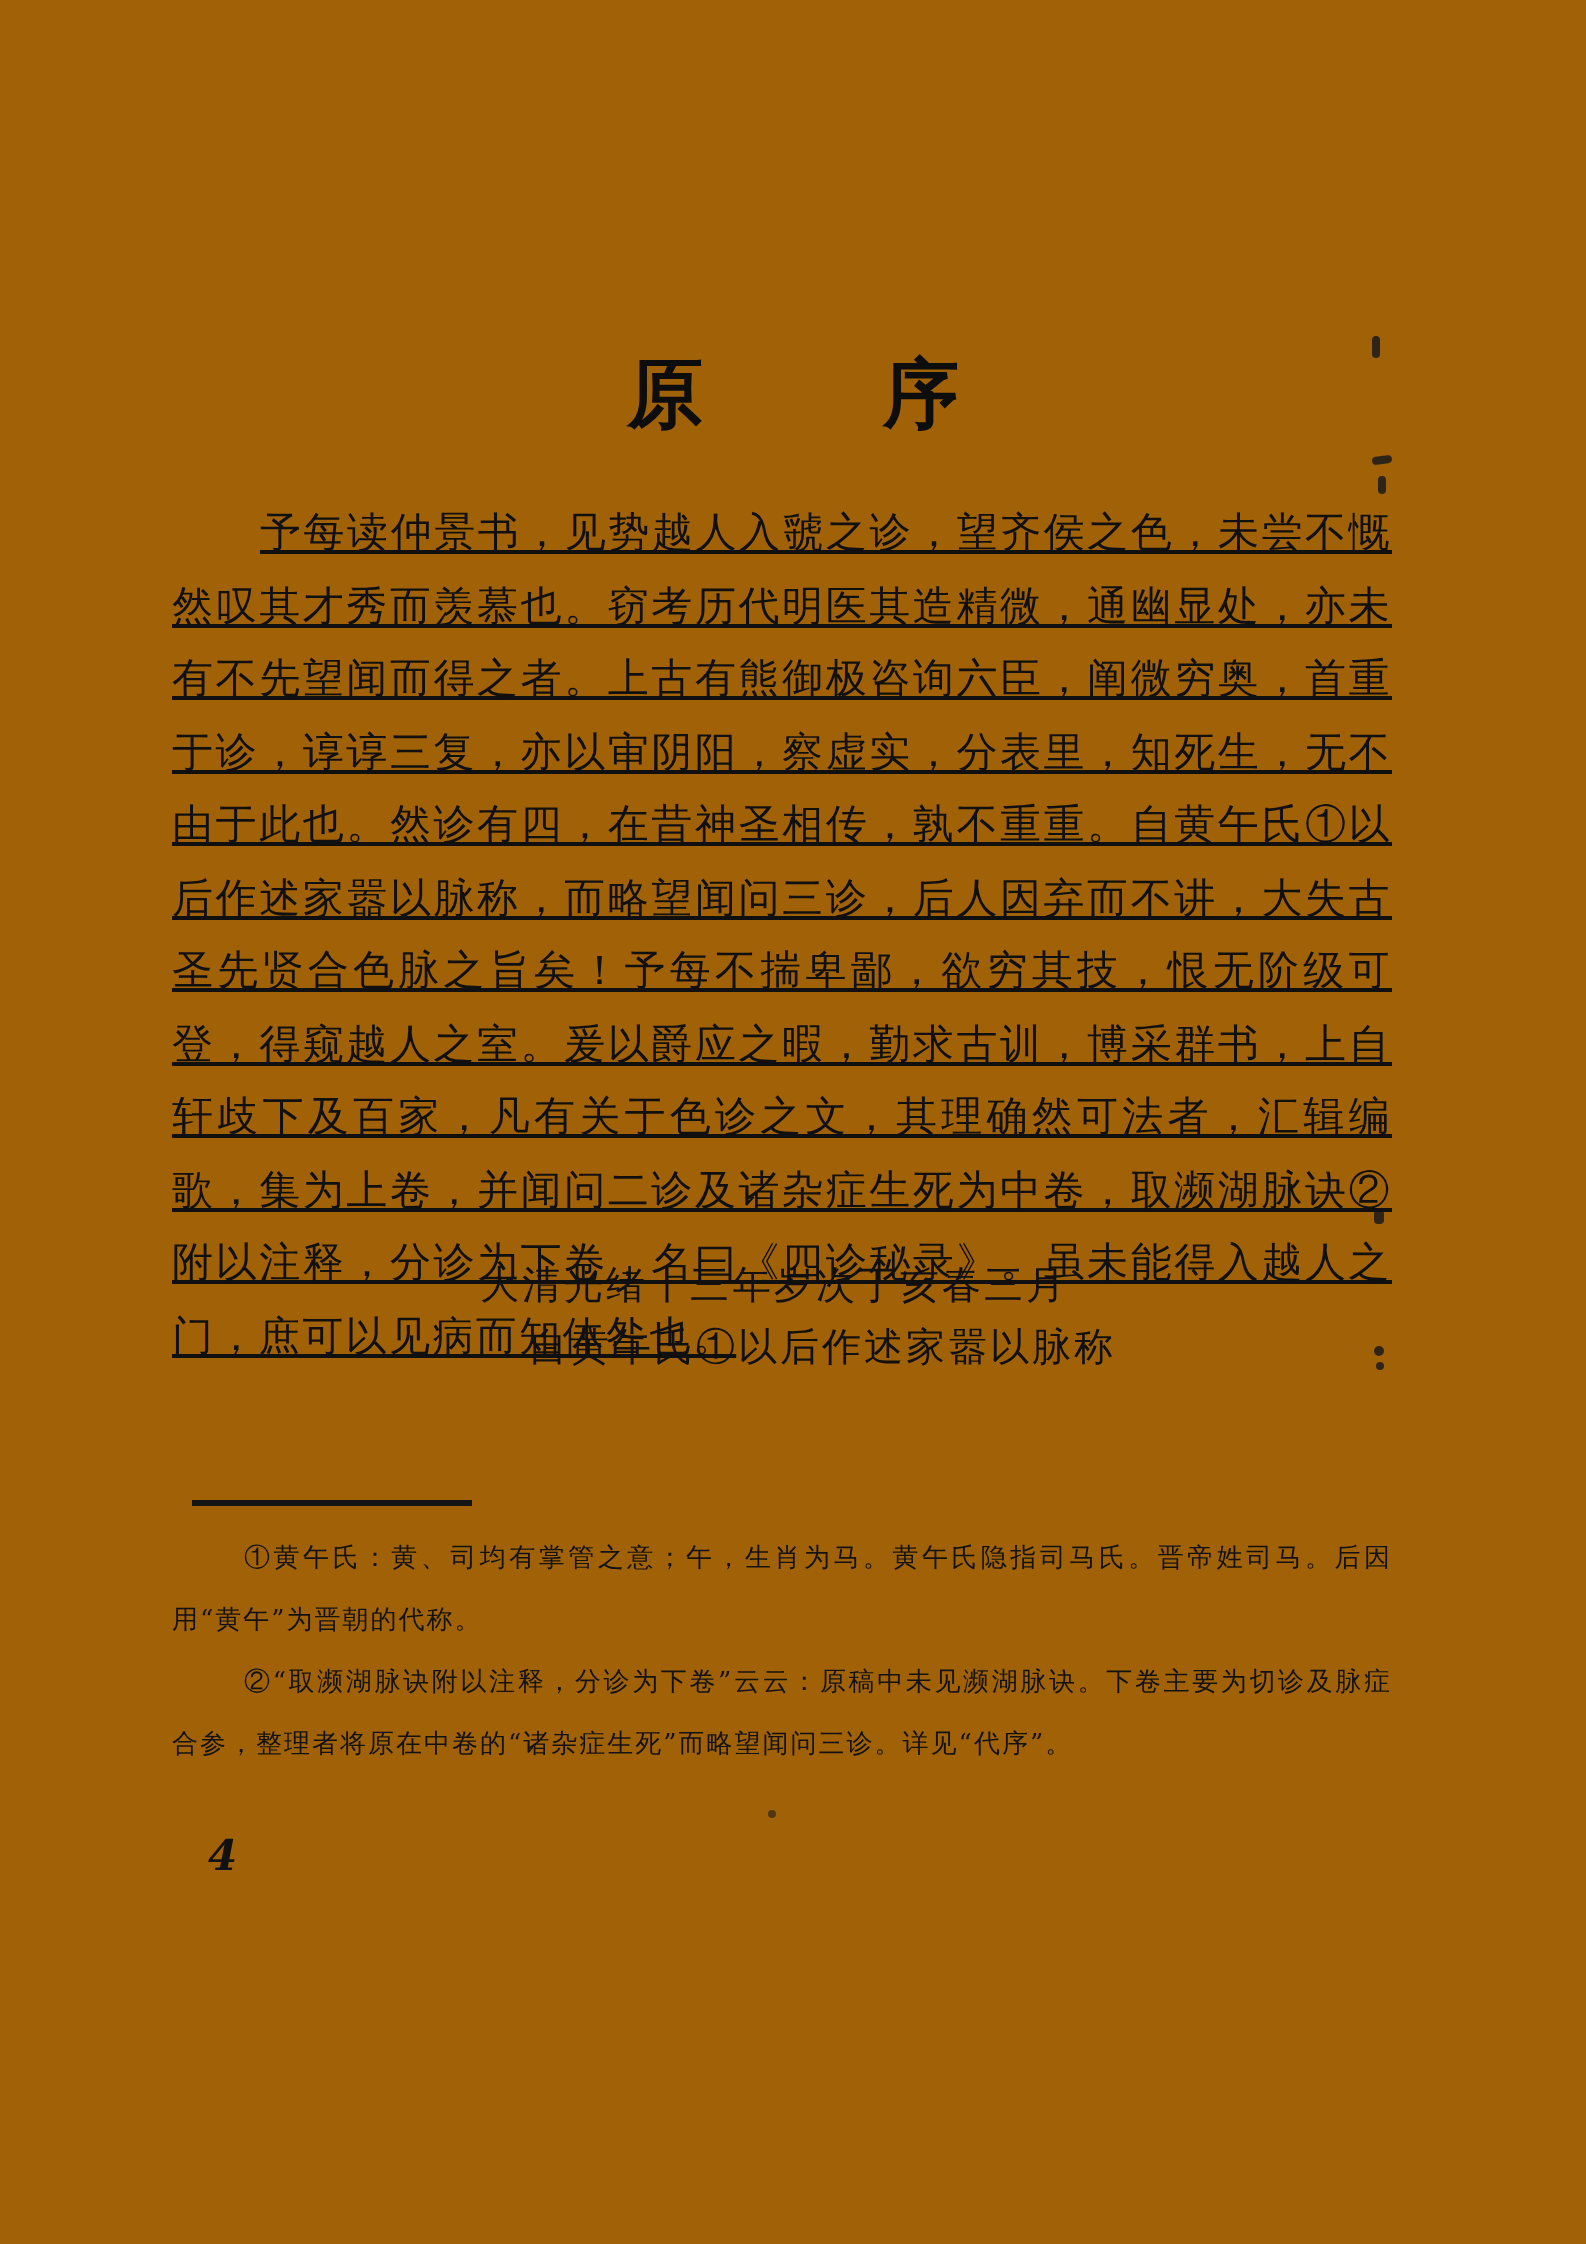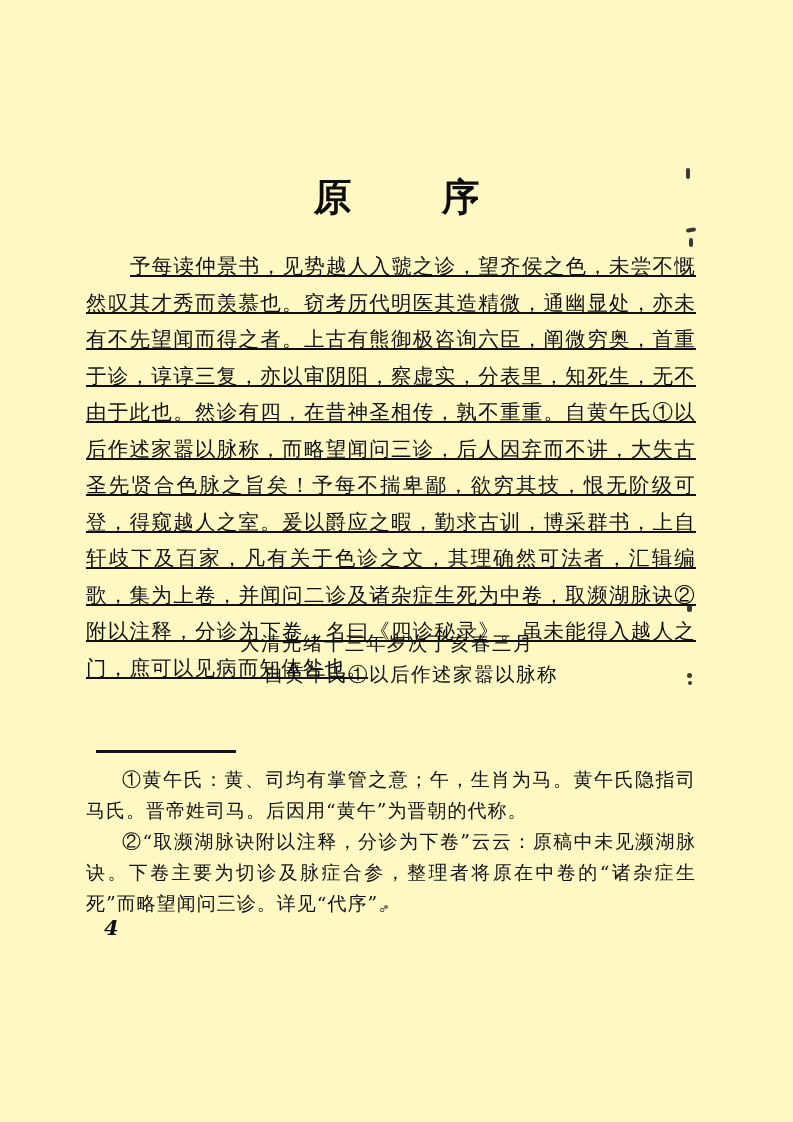--- a/index.html
+++ b/index.html
@@ -11,21 +11,21 @@
     width: 793px;
     height: 1122px;
     position: relative;
     font-family: "DejaVu Sans", sans-serif;
     color: #111;
     overflow: hidden;
   }
   .page {
     position: absolute;
     inset: 0;
-    background: #fef9c3;
+    background: #a16207;
   }
   
   .speckle {
     position: absolute;
     background: #1a1a1a;
     opacity: 0.85;
   }
   .sp1 { left: 686px; top: 168px; width: 4px; height: 11px; border-radius: 2px; }
   .sp2 { left: 686px; top: 228px; width: 10px; height: 4px; border-radius: 2px; transform: rotate(-8deg); }
   .sp3 { left: 689px; top: 238px; width: 4px; height: 9px; border-radius: 2px; }
@@ -84,21 +84,21 @@
     height: 0;
     border-top: 3px solid #151515;
   }
 
   .notes {
     position: absolute;
     left: 86px;
     top: 764px;
     width: 610px;
     font-family: "DejaVu Serif", serif;
-    font-size: 19px;
+    font-size: 13px;
     line-height: 31px;
     text-align: justify;
     text-justify: inter-ideograph;
     color: #121212;
     letter-spacing: 1px;
   }
   .notes p { margin: 0; }
   .notes p.ind { text-indent: 36px; }
 
   .folio {

